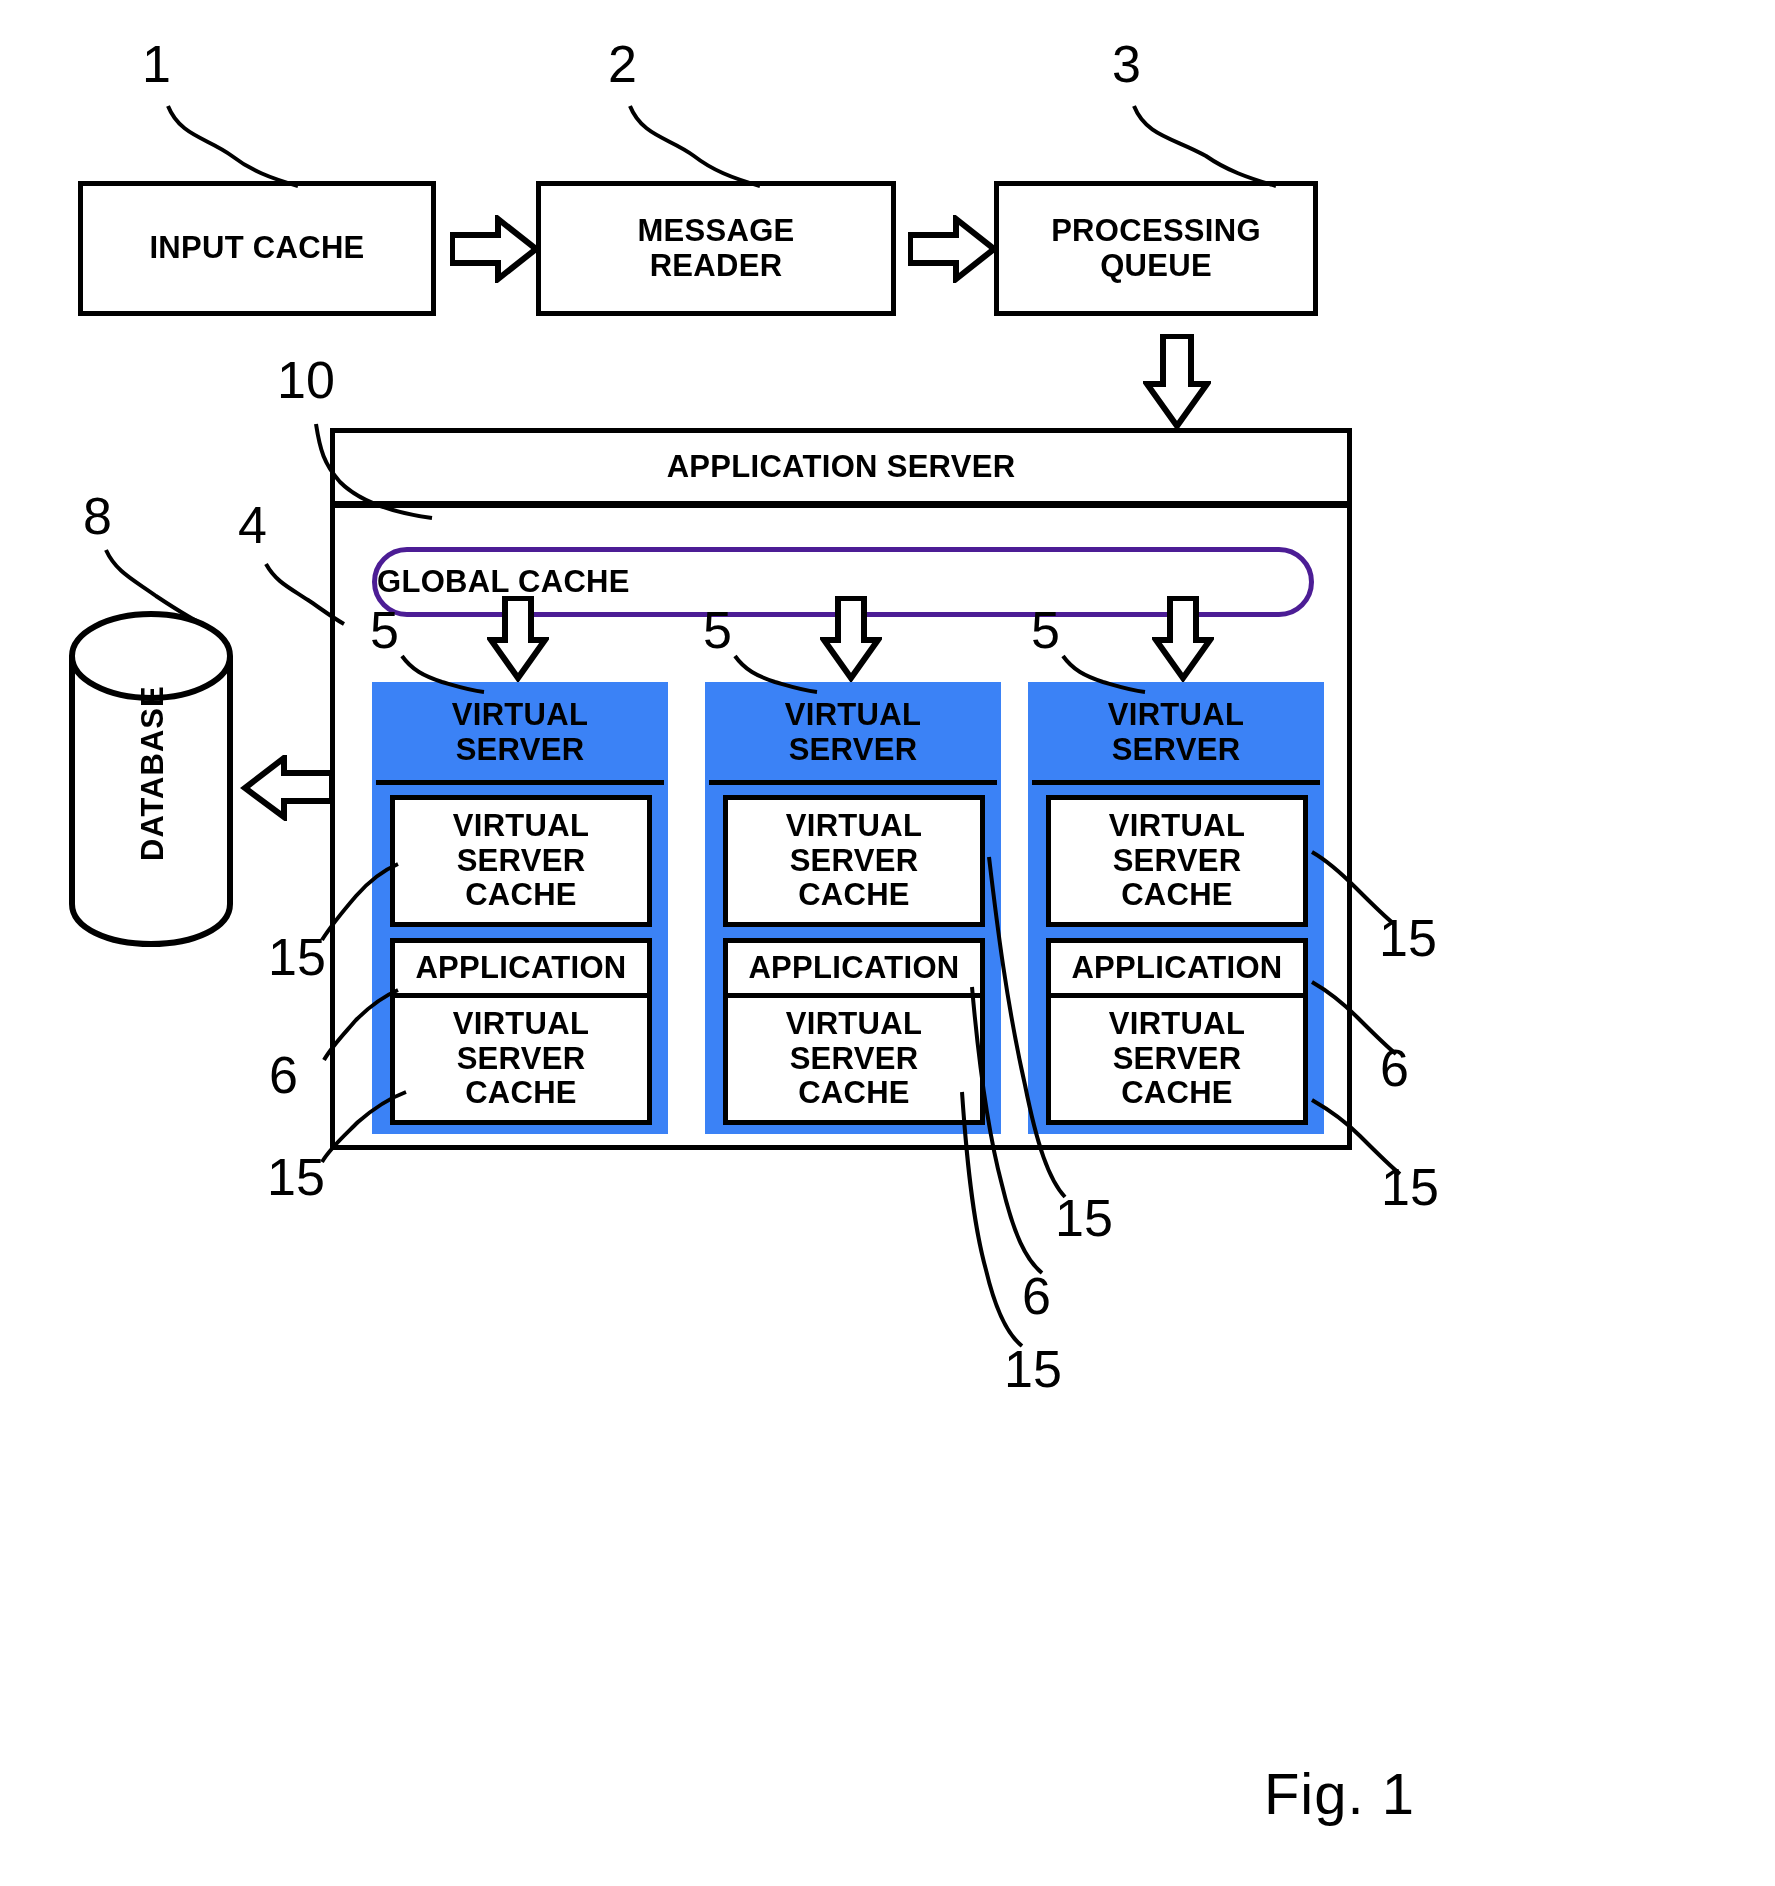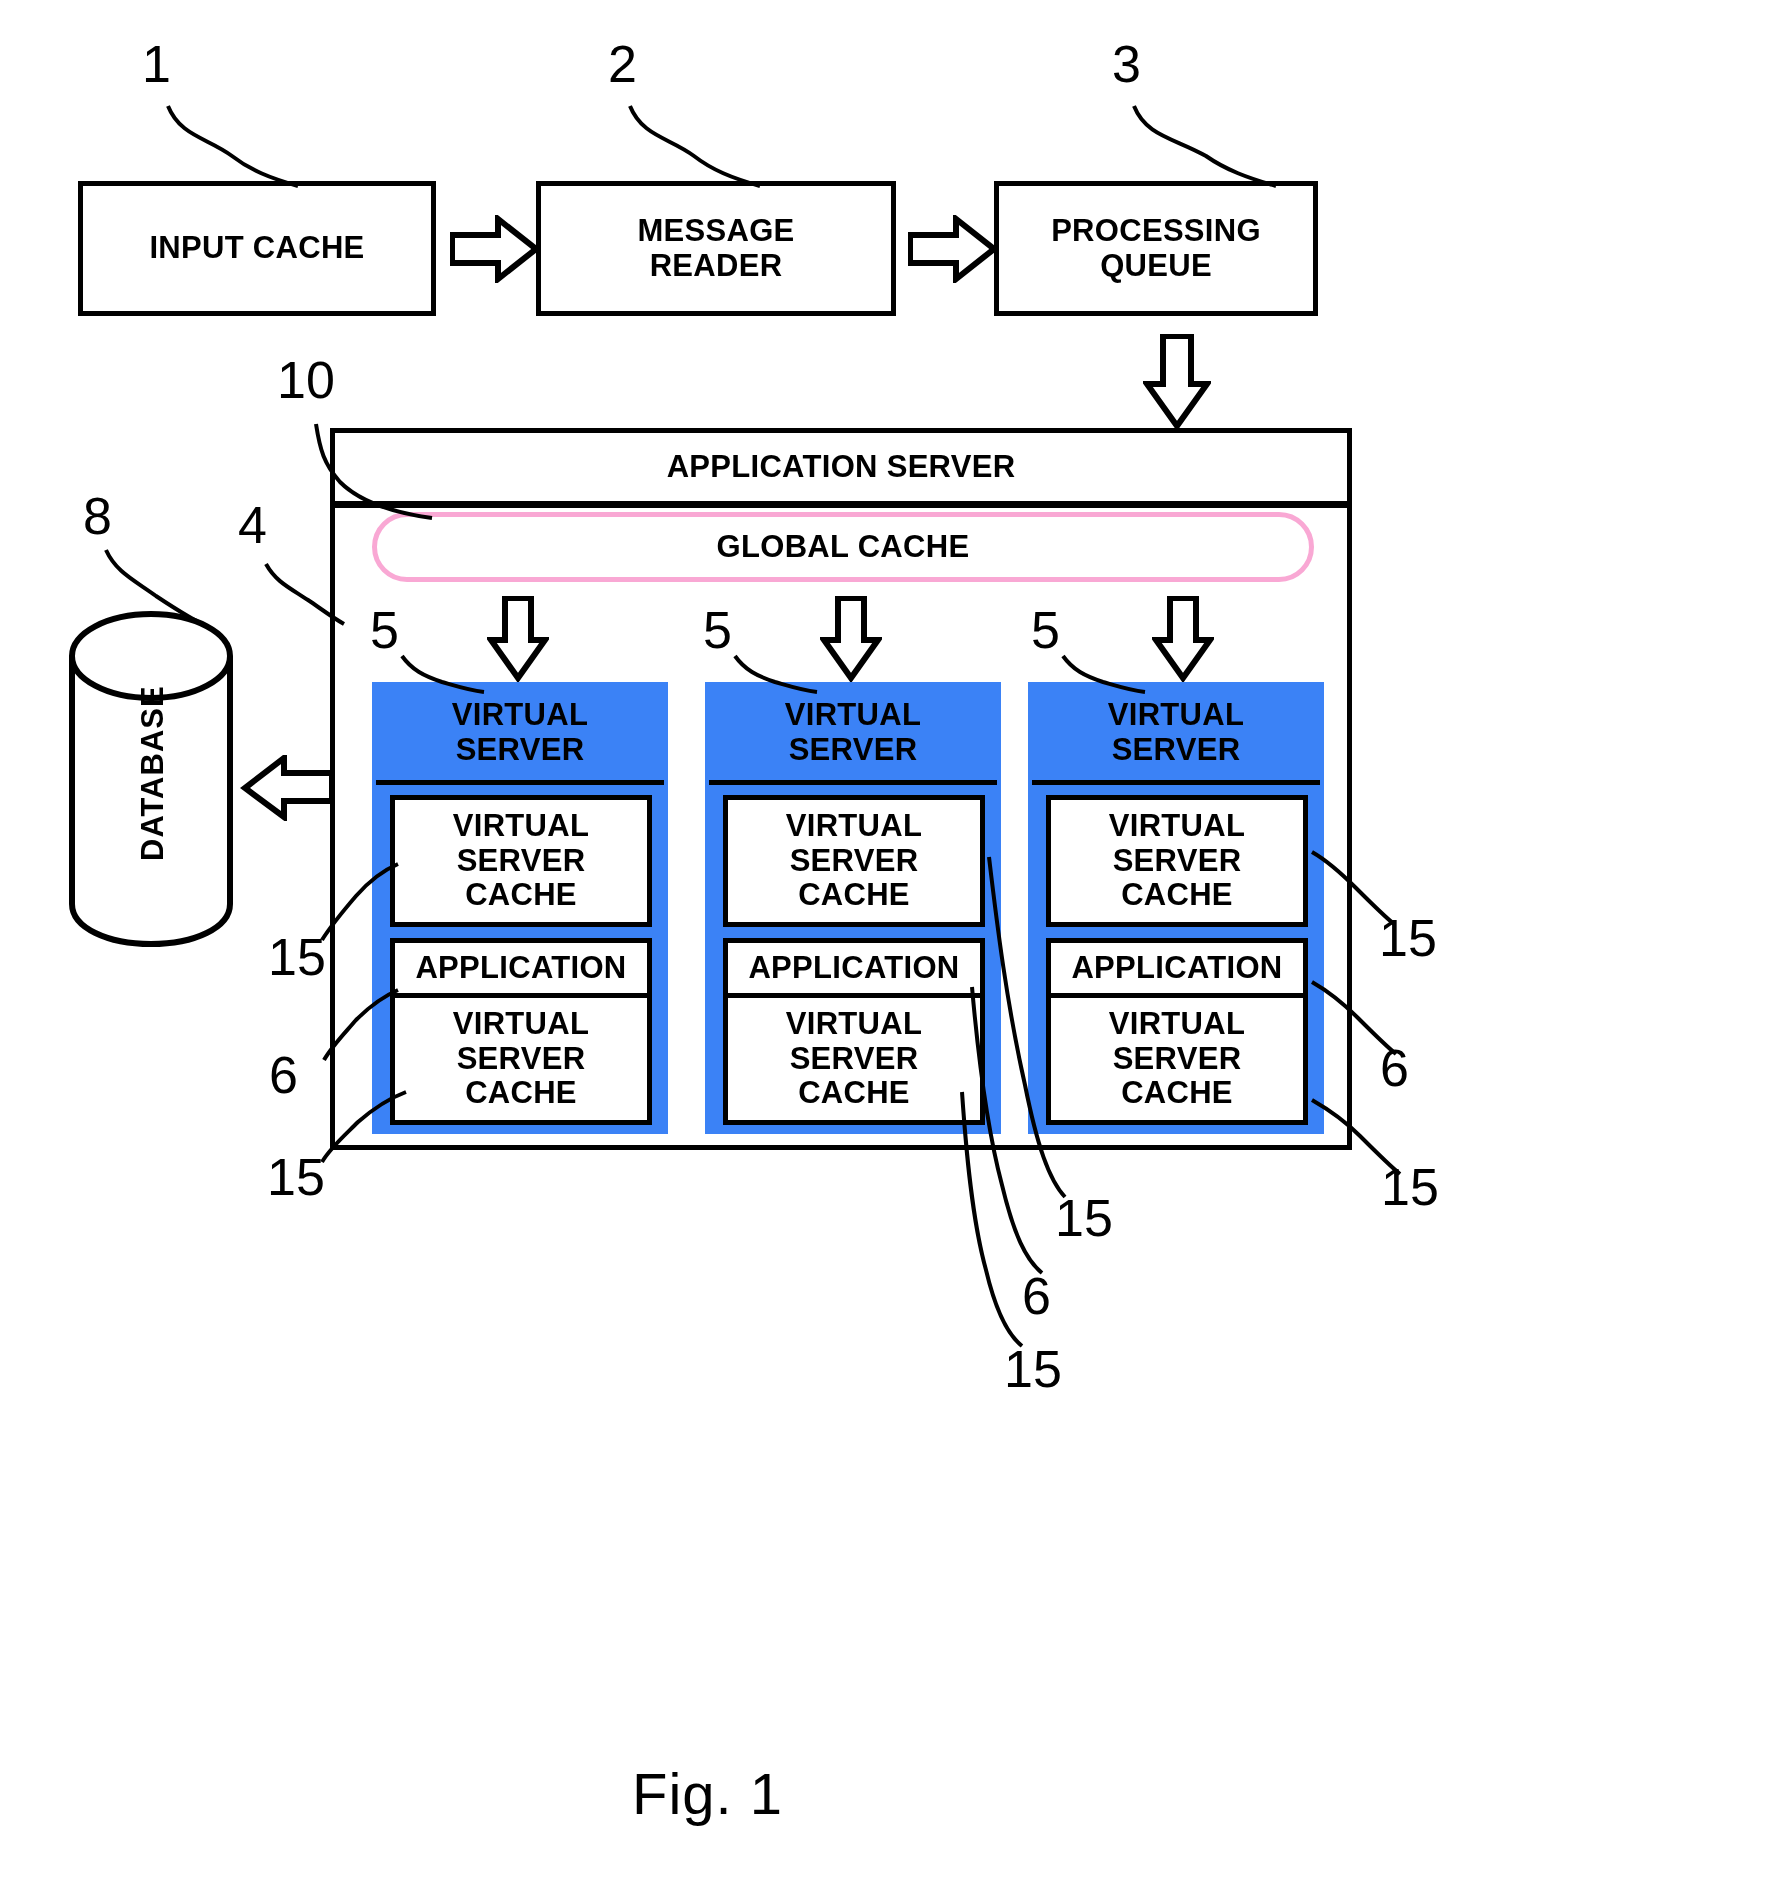--- a/index.html
+++ b/index.html
@@ -79,25 +79,25 @@
   }
   .appserver-title {
     position: absolute;
     left: 0; right: 0; top: 0; height: 68px;
     display: flex; align-items: center; justify-content: center;
     border-bottom: 7px solid #000;
     text-align: right;
   }
   .globalcache {
     position: absolute;
-    border: 5px solid #f9a8d4;
+    border: 5px solid #4c1d95;
     border-radius: 42px;
     box-sizing: border-box;
     background: #fff;
-    display: flex; align-items: center; justify-content: center;
+    display: flex; align-items: center; justify-content: flex-start; margin-top: 35px;
   }
   .dbtext {
     position: absolute;
     transform-origin: center center;
     font-weight: bold;
     font-size: 31px;
     letter-spacing: 1px;
     white-space: nowrap;
   }
 </style>
@@ -357,15 +357,15 @@
     </svg>
   </div>
 
   <div class="refnum" style="left:1381px; top:1161px;">15</div>
   <div class="leader" style="left:1308px; top:1098px;">
     <svg width="96" height="80" viewBox="0 0 96 80">
       <path d="M4,2 C18,10 36,22 52,38 C68,54 82,68 92,76" fill="none" stroke="#000" stroke-width="4"></path>
     </svg>
   </div>
 
-  <div class="figcap" style="left:0; top:1760px; width:1415px; text-align:center;">Fig. 1</div>
+  <div class="figcap" style="left:0; top:1760px; width:1415px; text-align:right;">Fig. 1</div>
 
 </div>
 
 </body></html>

